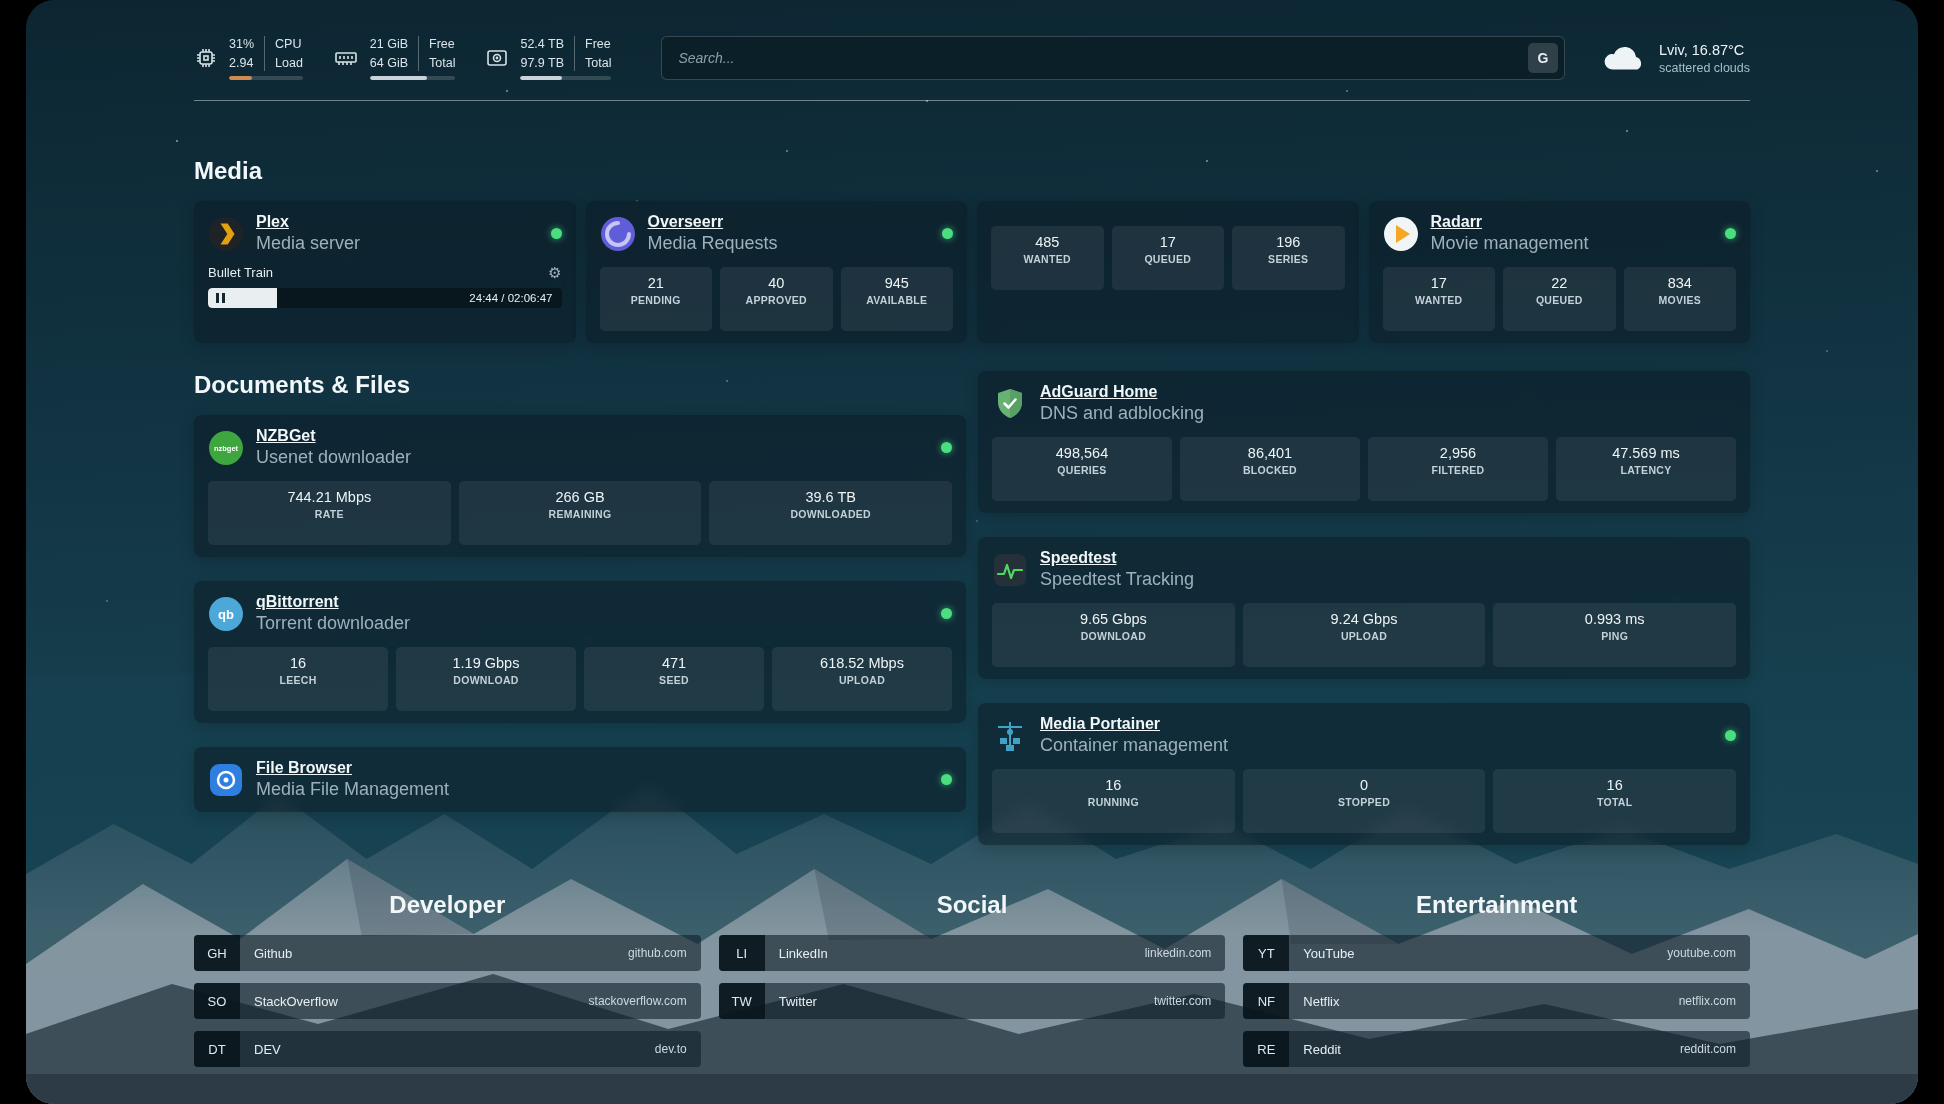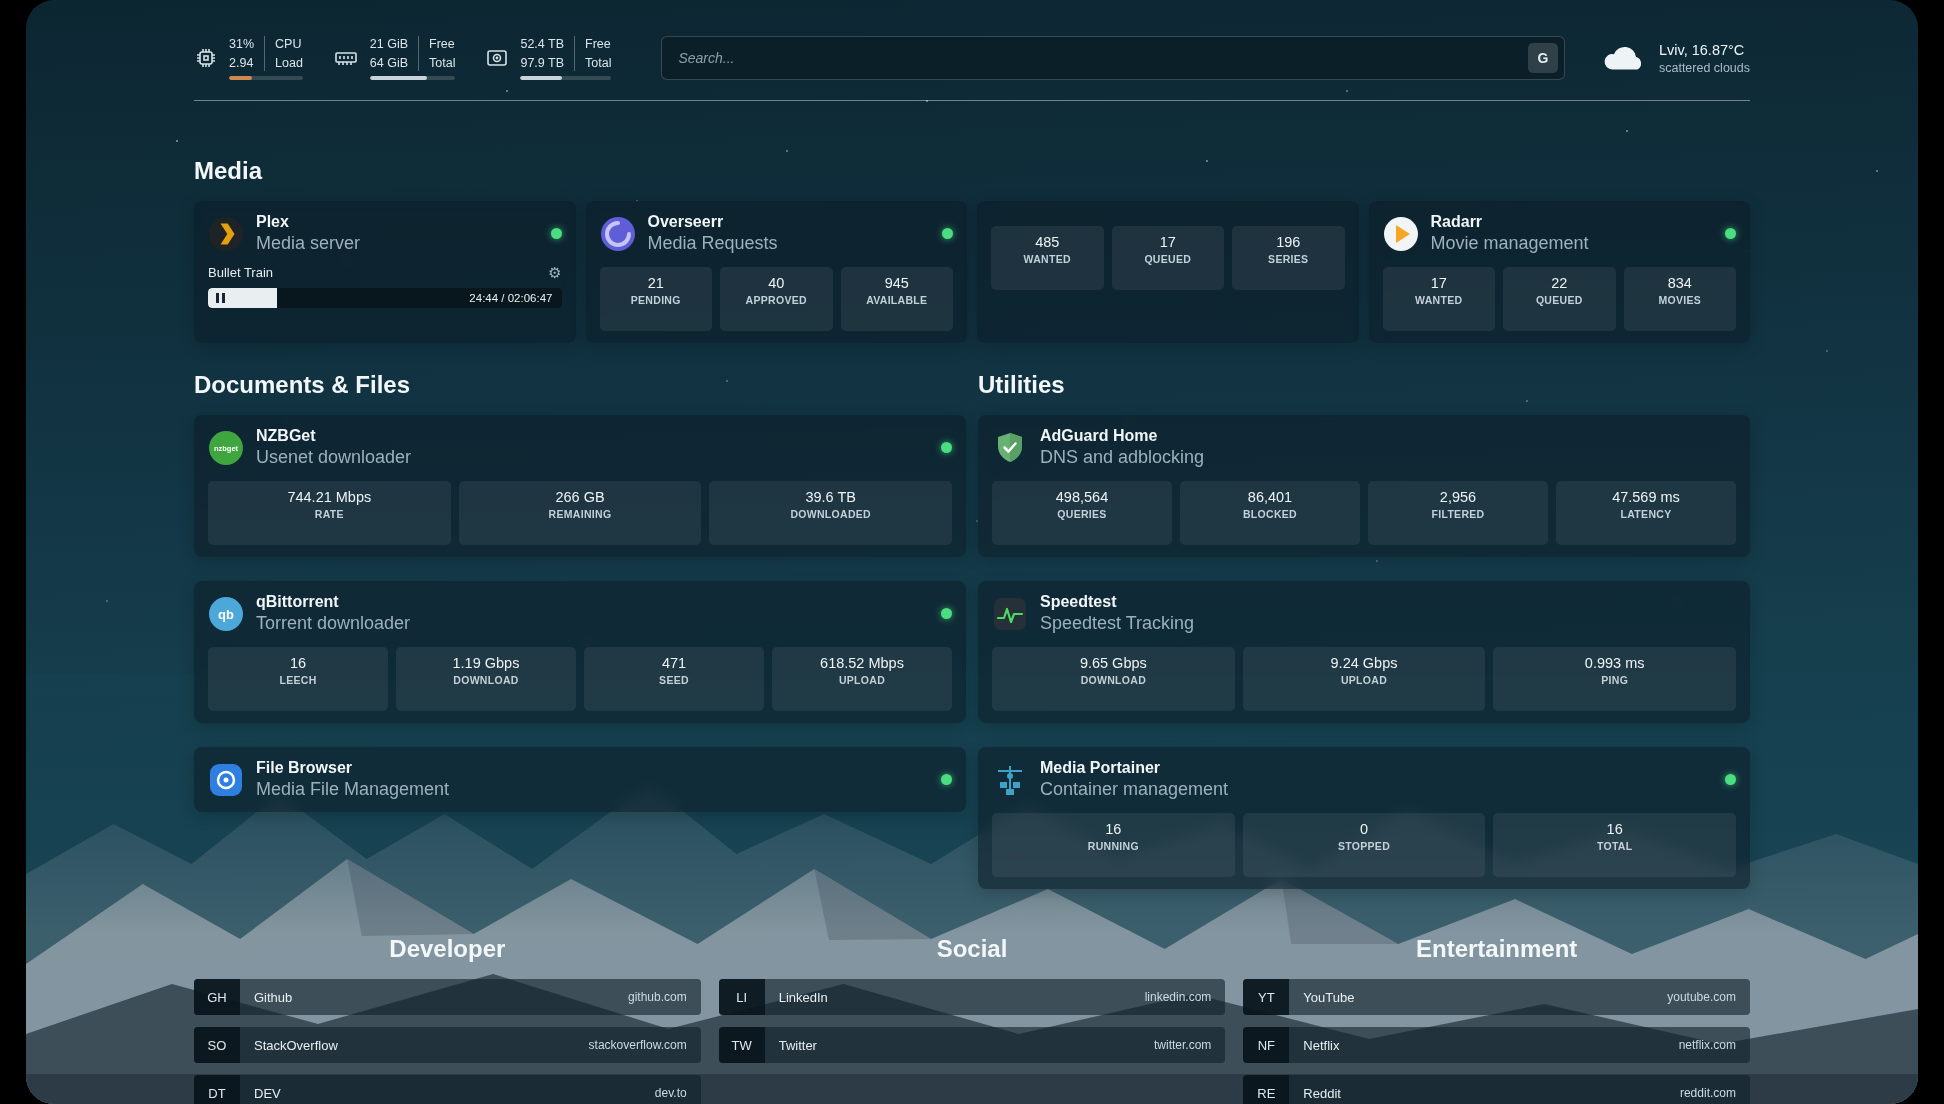--- a/index.html
+++ b/index.html
@@ -46,21 +46,21 @@
   .sec-media .section-title { margin:56px 0 16px; }
   .media-grid { display:grid; grid-template-columns:repeat(4,1fr); gap:10px; }
   .two-col { display:grid; grid-template-columns:1fr 1fr; gap:12px; margin-top:28px; }
   .col-stack { display:flex; flex-direction:column; gap:24px; }
   .col-stack .section-title { margin-bottom:-8px; }
   
   .card { background:rgba(12,30,40,.58); border-radius:8px; padding:12px 14px;
     backdrop-filter:blur(6px); box-shadow:0 4px 16px rgba(0,0,0,.18); }
   .card-head { display:flex; align-items:center; gap:12px; }
   .svc-icon svg { display:block; }
-  .svc-name { font-size:16px; font-weight:600; color:#f1f6f8; }
+  .svc-name { font-size:16px; font-weight:600; color:#f1f6f8;text-decoration:underline; }
   .svc-sub { font-size:18px; color:#9db1bb; margin-top:2px;text-align:center; }
   .status-dot { width:11px; height:11px; border-radius:50%; background:#4ade80;
     margin-left:auto; align-self:center; box-shadow:0 0 7px rgba(74,222,128,.7); flex:none; }
   .stats { display:flex; gap:8px; margin-top:13px; }
   .stat { flex:1; background:rgba(255,255,255,.07); border-radius:5px; text-align:center; padding:8px 4px 25px; }
   .stat-value { font-size:14.5px; color:#eef4f6; }
   .stat-label { font-size:10.5px; font-weight:700; color:#c3d1d9; margin-top:3px; letter-spacing:.3px; }
   
   .plex-row { display:flex; align-items:center; margin-top:11px; }
   .plex-title { font-size:13px; color:#e8eff2; }
@@ -384,21 +384,20 @@
             <div class="svc-text">
               <div class="svc-name">File Browser</div>
               <div class="svc-sub">Media File Management</div>
             </div>
             <span class="status-dot"></span>
           </div>
         </div>
       </div>
 
       <div class="col-stack">
-        <h2 class="section-title">Utilities</h2>
 
         <div class="card">
           <div class="card-head">
             <span class="svc-icon">
               <svg width="36" height="36" viewBox="0 0 36 36">
                   <path d="M18 3l12 4v9c0 8-5.5 13.5-12 16C11.5 29.5 6 24 6 16V7z" fill="#67b173"></path>
                   <path d="M18 3l12 4v9c0 8-5.5 13.5-12 16z" fill="#58a063"></path>
                   <path d="M12.5 17.5l4 4 7-8" stroke="#fff" stroke-width="2.5" fill="none" stroke-linecap="round" stroke-linejoin="round"></path>
                 </svg>
             </span>

